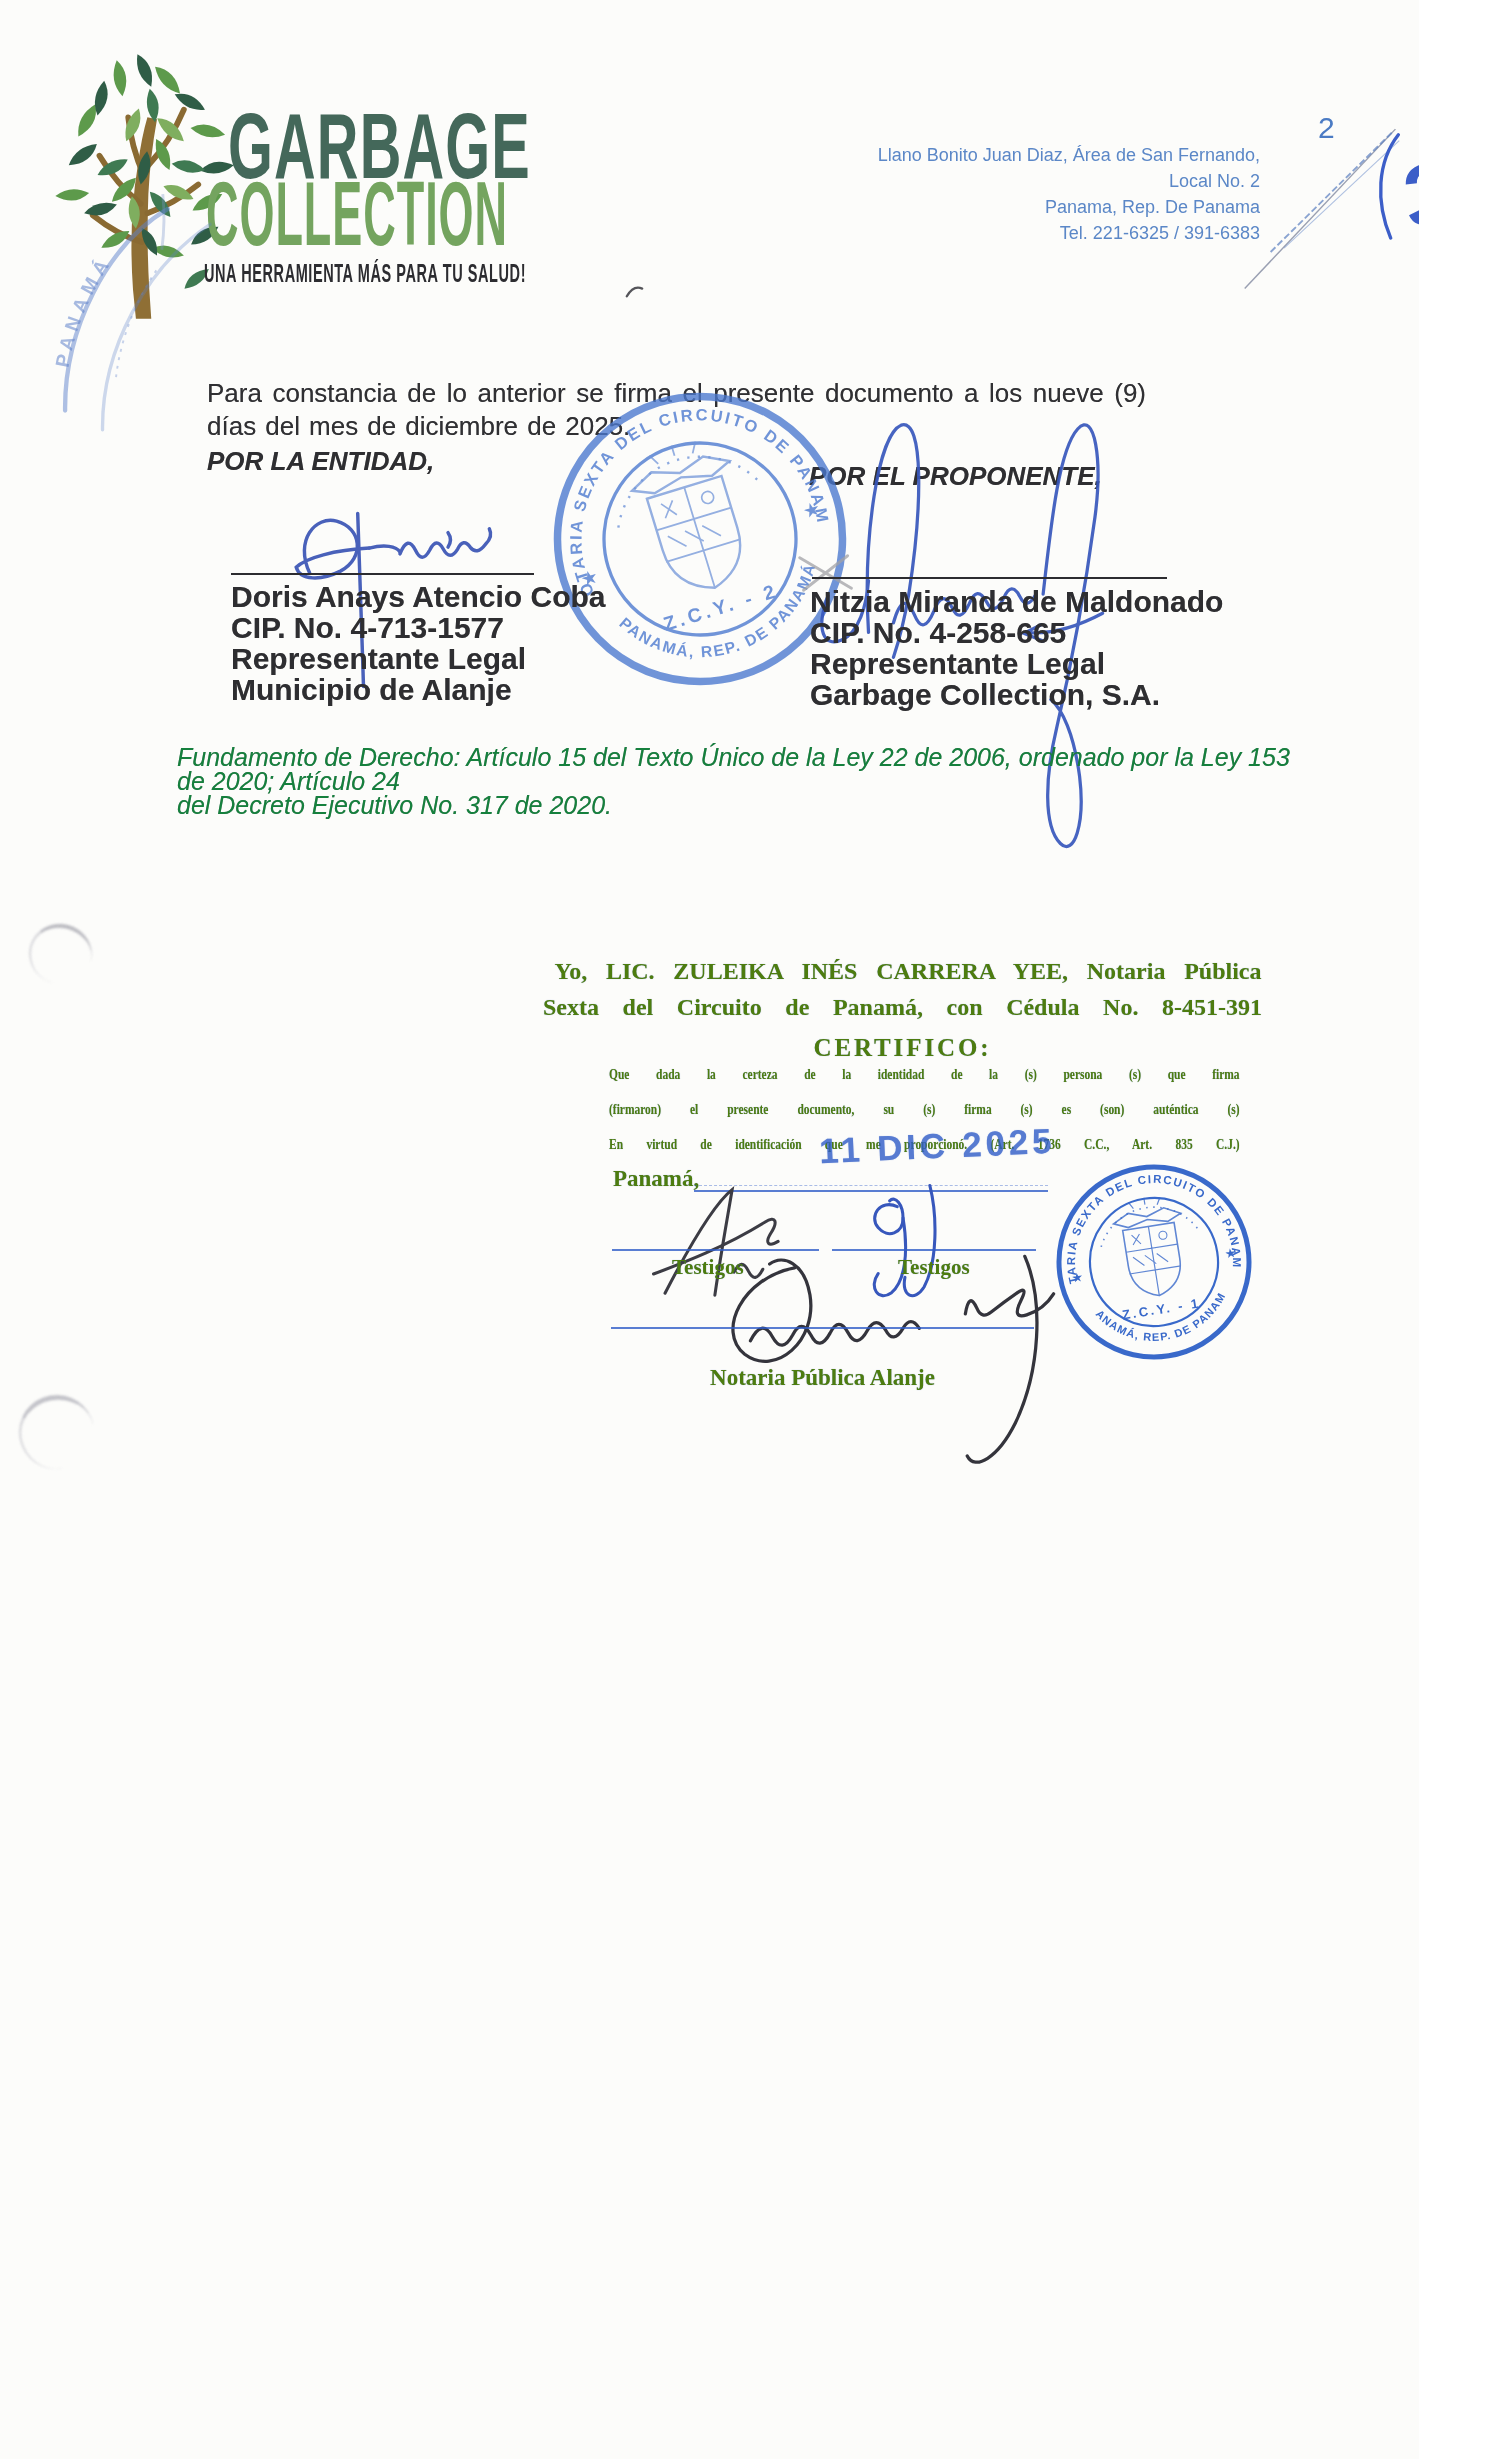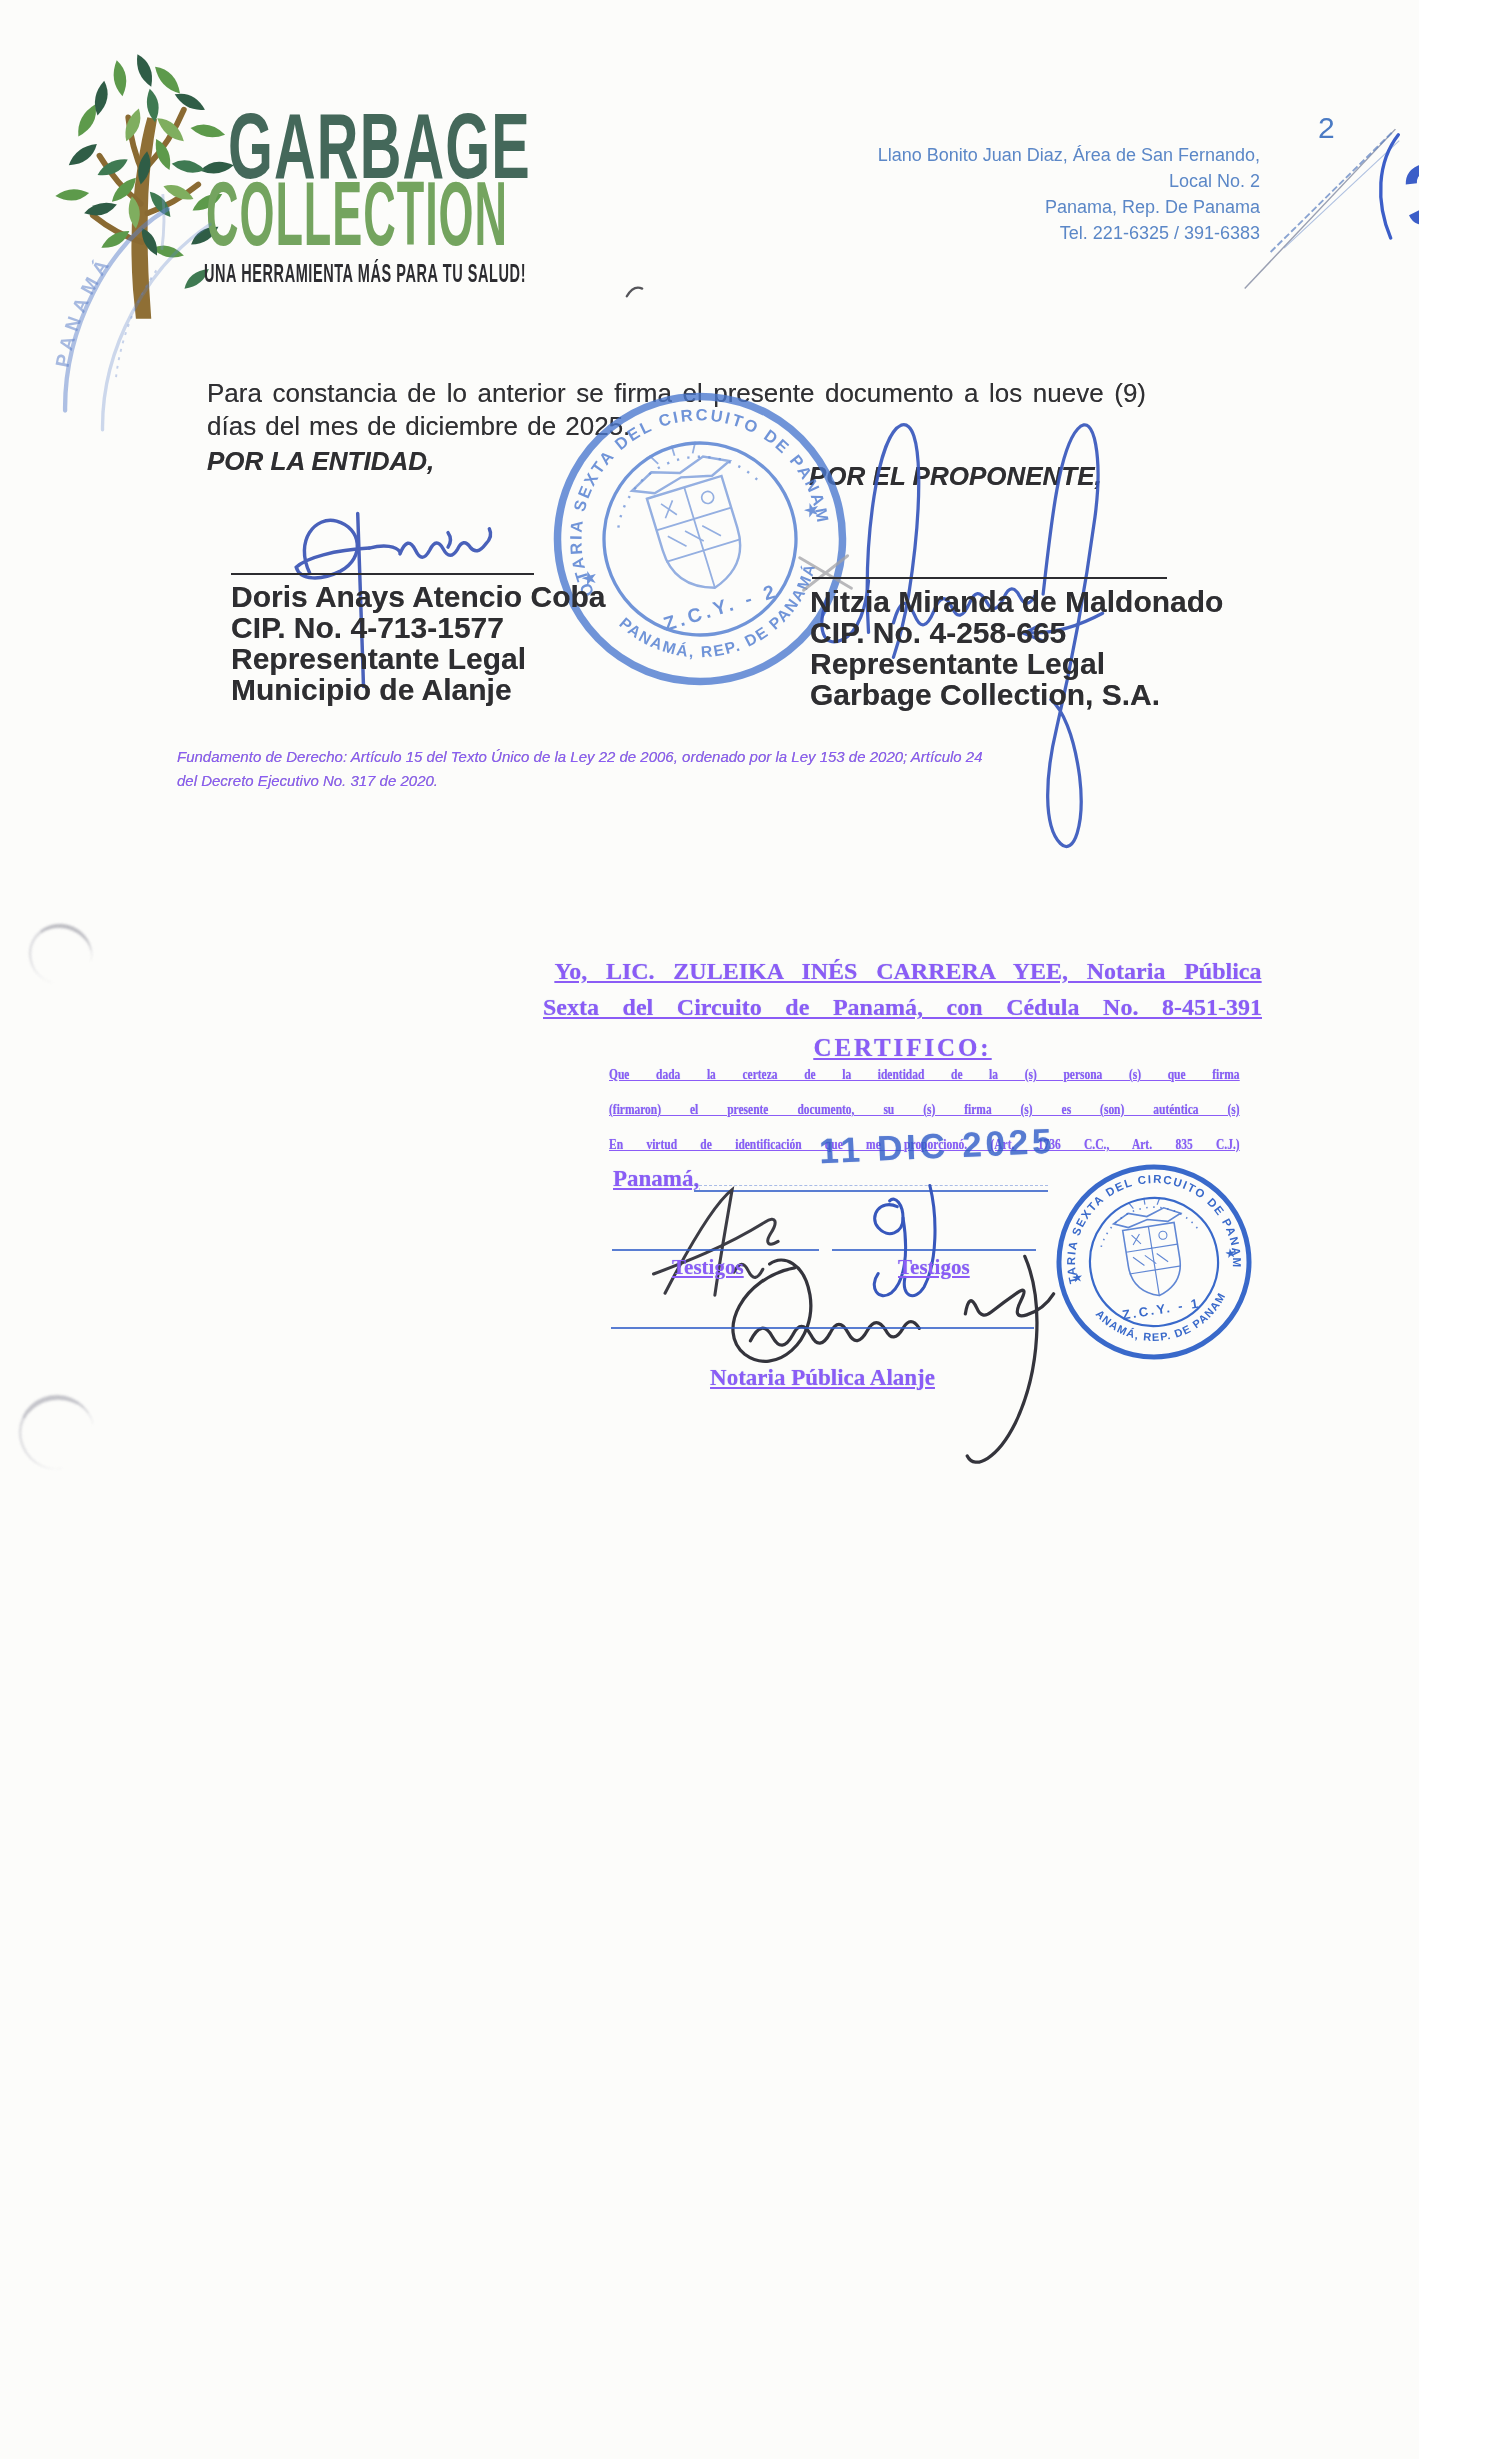--- a/index.html
+++ b/index.html
@@ -13,25 +13,25 @@
   .tagline{left:204px;top:261px;font-size:25px;font-weight:700;letter-spacing:1px;color:#2c2c30;transform:scaleX(.58);}
   
   .address{left:874px;top:142px;width:386px;text-align:right;font-size:18px;line-height:26px;color:#5b87c7;}
   .pageno{left:1318px;top:111px;font-size:30px;color:#4b7bc4;}
   
   .para{left:207px;top:377px;width:939px;font-size:26px;line-height:33px;text-align:justify;
         color:#303033;text-shadow:0 0 0.5px rgba(45,45,48,.55);word-spacing:1.9px;}
   .h-bold{font-size:26px;font-weight:700;color:#2e2e31;text-shadow:0 0 0.5px rgba(45,45,48,.5);white-space:nowrap;font-style:italic;}
   .sigblock{font-size:30px;font-weight:700;line-height:31px;color:#2e2e31;text-shadow:0 0 0.5px rgba(45,45,48,.5);white-space:nowrap;}
   .sigline{border-top:2.4px solid #2c2c30;height:0;}
-  .legal{left:177px;top:745px;width:1119px;font-size:15px;line-height:24px;font-style:italic;color:#8b5cf6;
+  .legal{left:177px;top:745px;width:1119px;font-size:25px;line-height:24px;font-style:italic;color:#15803d;
          text-shadow:0 0 0.4px rgba(58,58,62,.5);}
   
-  .nb{font-family:"Liberation Serif",serif;font-weight:700;color:#8b5cf6;
-      text-shadow:0 0 1px rgba(43,87,196,.45);text-decoration:underline;}
+  .nb{font-family:"Liberation Serif",serif;font-weight:700;color:#4d7c0f;
+      text-shadow:0 0 1px rgba(43,87,196,.45);}
   .intro{left:543px;top:953px;width:719px;font-size:24px;line-height:36px;}
   .jline{text-align:justify;text-align-last:justify;}
   .certh{text-align:center;letter-spacing:2.9px;font-size:25px;margin-top:4.8px;}
   .certp{left:609px;top:1057px;width:634px;font-size:14px;line-height:35px;}
   .certline{width:769px;transform:scaleX(.82);transform-origin:left top;text-align:justify;text-align-last:justify;white-space:nowrap;}
   .datestamp{left:819px;top:1126px;font-size:35px;letter-spacing:3.8px;color:#2f5cc8;opacity:.8;
              font-family:"Liberation Sans",sans-serif;font-weight:700;transform:rotate(-2.5deg);white-space:nowrap;
              text-shadow:0 0 1px rgba(47,92,200,.5);}
   .blueline{border-top:2.4px solid rgba(47,92,200,.8);height:0;}
   .bluedash{border-top:1.4px dashed rgba(47,92,200,.4);height:0;}

